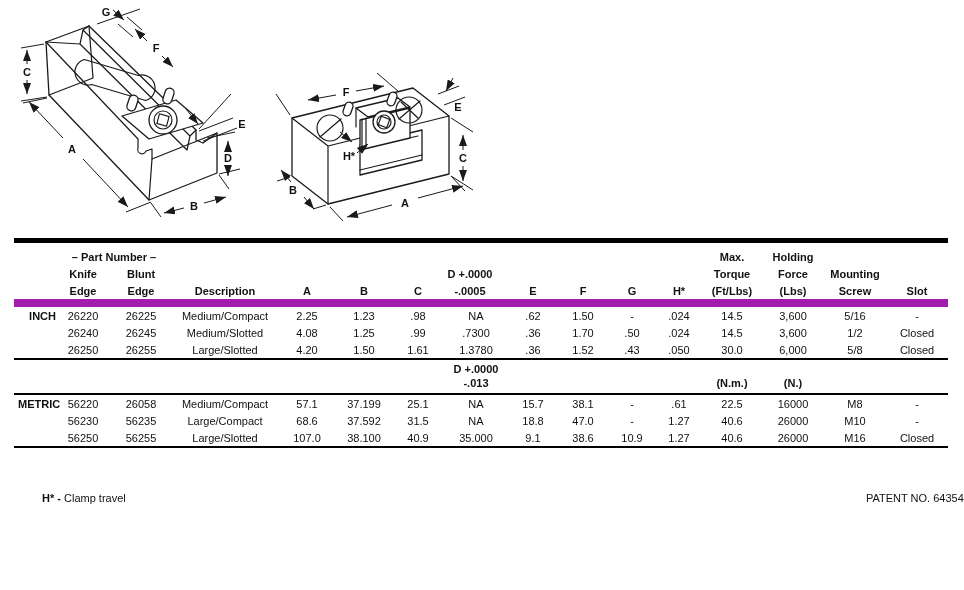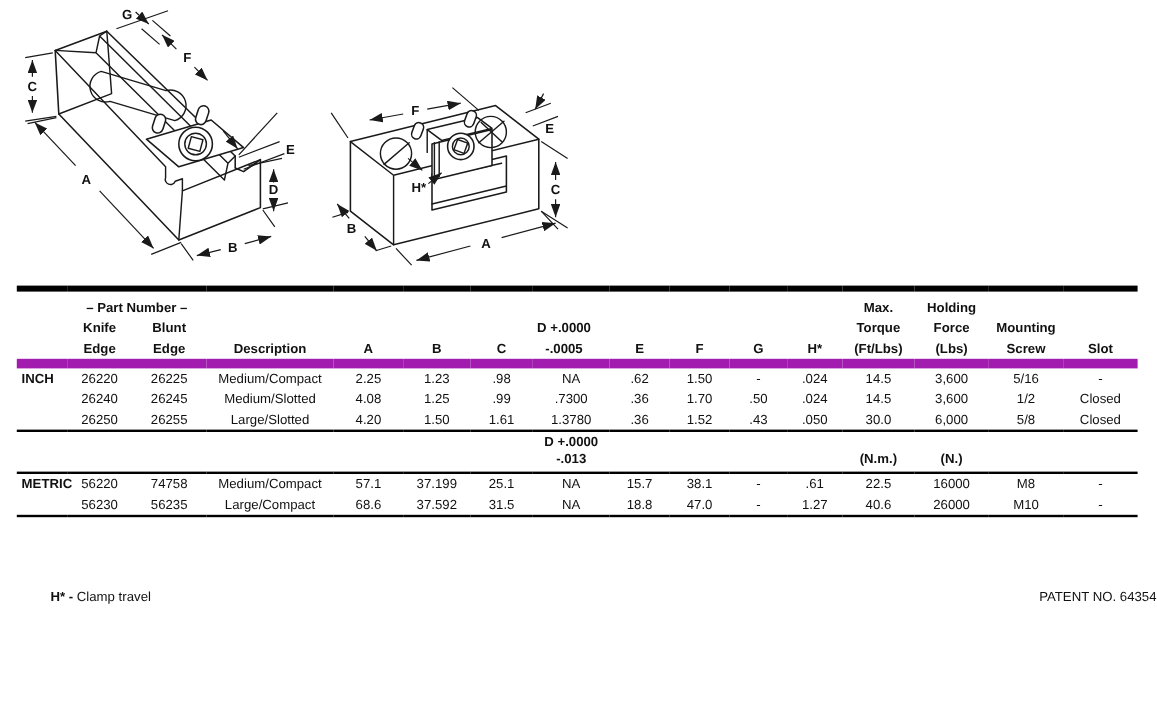--- a/index.html
+++ b/index.html
@@ -14,21 +14,21 @@
   
   #tablewrap{position:absolute;left:14px;top:238px;width:934px;}
   table{border-collapse:collapse;table-layout:fixed;width:934px;
         border-top:5px solid #000;border-bottom:2px solid #000;}
   th,td{padding:0;font-size:11px;font-weight:normal;text-align:center;
         white-space:nowrap;overflow:visible;}
   thead th{font-weight:bold;vertical-align:bottom;line-height:15px;padding-top:2px;}
   thead{border-bottom:8px solid #a21caf;}
   thead tr.h1 th{padding-top:7px;}
   tbody.rows td{height:17px;vertical-align:middle;}
-  tbody.rows td.unit{text-align:left;font-weight:bold;padding-left:4px;}
+  tbody.rows td.unit{text-align:right;font-weight:bold;padding-left:4px;}
   tr.subhead{border-top:2px solid #000;border-bottom:2px solid #000;}
   tr.subhead td{padding:2px 0 3px 0;font-weight:bold;line-height:14px;}
   .thd{text-align:center;padding-right:12px;}
   #footerline{position:absolute;left:14px;top:492px;width:934px;display:flex;
         justify-content:space-between;font-size:11px;margin-left:28px;}
   #footnote b{font-weight:bold;}
 </style>
 </head>
 <body>
 
@@ -299,21 +299,21 @@
           <td style="vertical-align:bottom">(N.m.)</td>
           <td style="vertical-align:bottom">(N.)</td>
           <td></td>
             <td></td>
         </tr>
       </tbody>
       <tbody class="rows">
           <tr>
             <td class="unit">METRIC</td>
             <td>56220</td>
-            <td>74758</td>
+            <td>26058</td>
             <td>Medium/Compact</td>
             <td>57.1</td>
             <td>37.199</td>
             <td>25.1</td>
             <td>NA</td>
             <td>15.7</td>
             <td>38.1</td>
             <td>-</td>
             <td>.61</td>
             <td>22.5</td>
@@ -332,20 +332,38 @@
             <td>NA</td>
             <td>18.8</td>
             <td>47.0</td>
             <td>-</td>
             <td>1.27</td>
             <td>40.6</td>
             <td>26000</td>
             <td>M10</td>
             <td>-</td>
           </tr>
+          <tr>
+            <td class="unit"></td>
+            <td>56250</td>
+            <td>56255</td>
+            <td>Large/Slotted</td>
+            <td>107.0</td>
+            <td>38.100</td>
+            <td>40.9</td>
+            <td>35.000</td>
+            <td>9.1</td>
+            <td>38.6</td>
+            <td>10.9</td>
+            <td>1.27</td>
+            <td>40.6</td>
+            <td>26000</td>
+            <td>M16</td>
+            <td>Closed</td>
+          </tr>
         </tbody>
     </table>
   </div>
 
   <div id="footerline">
     <span id="footnote"><b>H* -</b><span> Clamp travel</span></span>
     <span>PATENT NO. 6435496</span>
   </div>
 
 </div>

